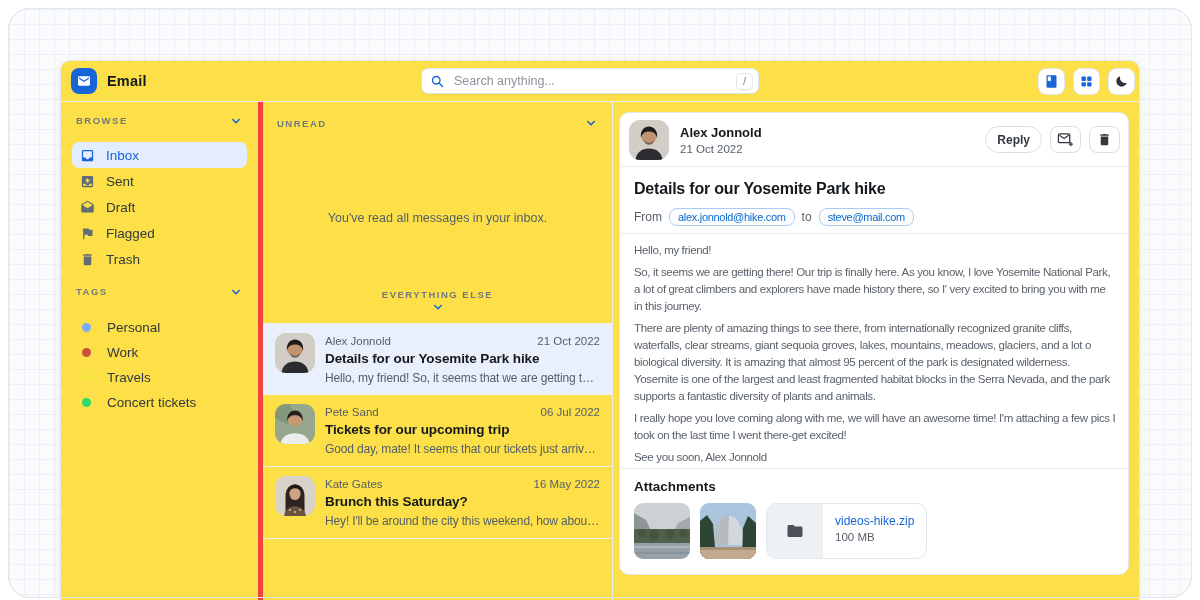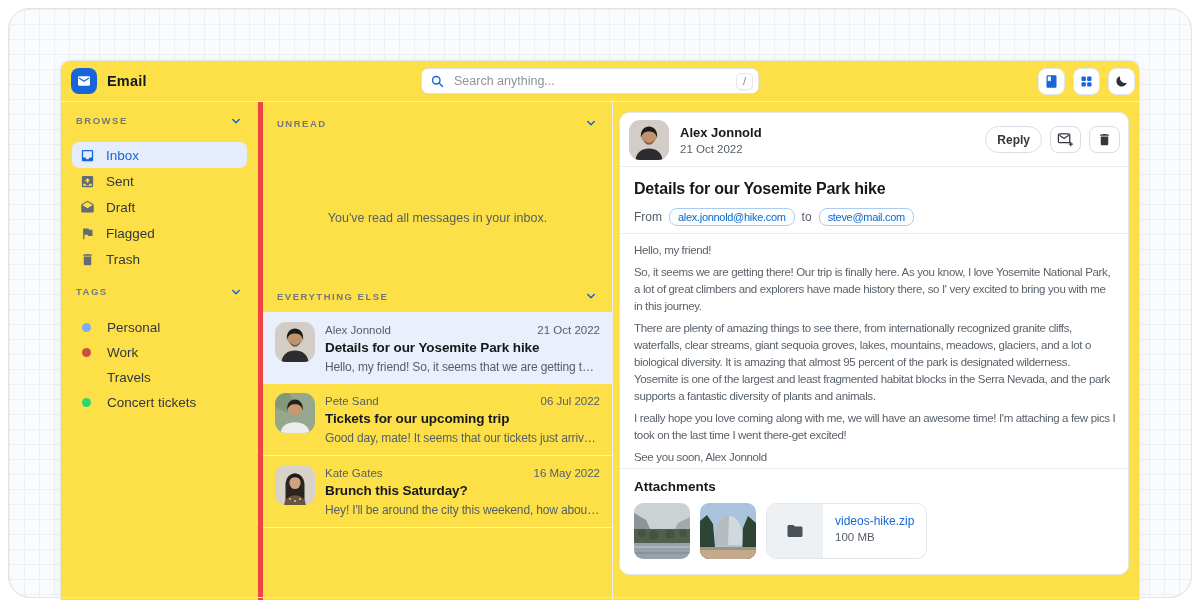--- a/index.html
+++ b/index.html
@@ -27,21 +27,21 @@
 .nav-item { display:flex; align-items:center; gap:11px; height:26px; padding:0 8px; border-radius:7px; font-size:13.5px; color:#32383e; }
 .nav-item.selected { background:#e3edfb; color:#1765d8; font-weight:500; }
 .nico { display:flex; width:15px; height:15px; }
 .tags-head { margin-top:13px; }
 .tag-list { margin-top:17px; }
 .tag-item { display:flex; align-items:center; height:25px; padding:0 8px; font-size:13.5px; color:#32383e; }
 .dot { width:9px; height:9px; border-radius:50%; margin-right:16px; margin-left:2px; flex:none; }
 .list-col { width:350px; flex:none; border-right:1px solid #e9edf2; display:flex; flex-direction:column; }
 .list-head { display:flex; align-items:center; justify-content:space-between; padding:14px 14px 6px 14px; }
 .empty { height:141px; padding-top:22px; display:flex; align-items:center; justify-content:center; color:#555e68; font-size:12.5px; }
-.list-head2 { padding:12px 14px 9px 14px; }
+.list-head2 { padding:12px 14px 9px 14px;flex-direction:column; }
 .email-item { padding:9px 12px 0 12px; height:72px; border-bottom:1px solid #edf0f4; display:flex; gap:10px; }
 .email-item.selected { background:#e9f0fb; }
 .avatar { width:40px; height:40px; border-radius:11px; overflow:hidden; flex:none; }
 .avatar svg, .thumb svg { display:block; }
 .ei-main { flex:1; min-width:0; }
 .ei-top { display:flex; justify-content:space-between; font-size:11.5px; color:#555e68; padding-top:2px; }
 .ei-subject { font-size:13.5px; font-weight:700; color:#15191d; margin-top:4px; letter-spacing:-.1px; }
 .ei-snippet { font-size:12px; color:#555e68; margin-top:5px; white-space:nowrap; overflow:hidden; text-overflow:ellipsis; letter-spacing:-.15px; }
 .detail-col { flex:1; padding:10px 10px 0 6px; min-width:0; }
 .card { border:1px solid #e3e7ec; border-radius:10px; background:#fff; height:463px; display:flex; flex-direction:column; overflow:hidden; }

